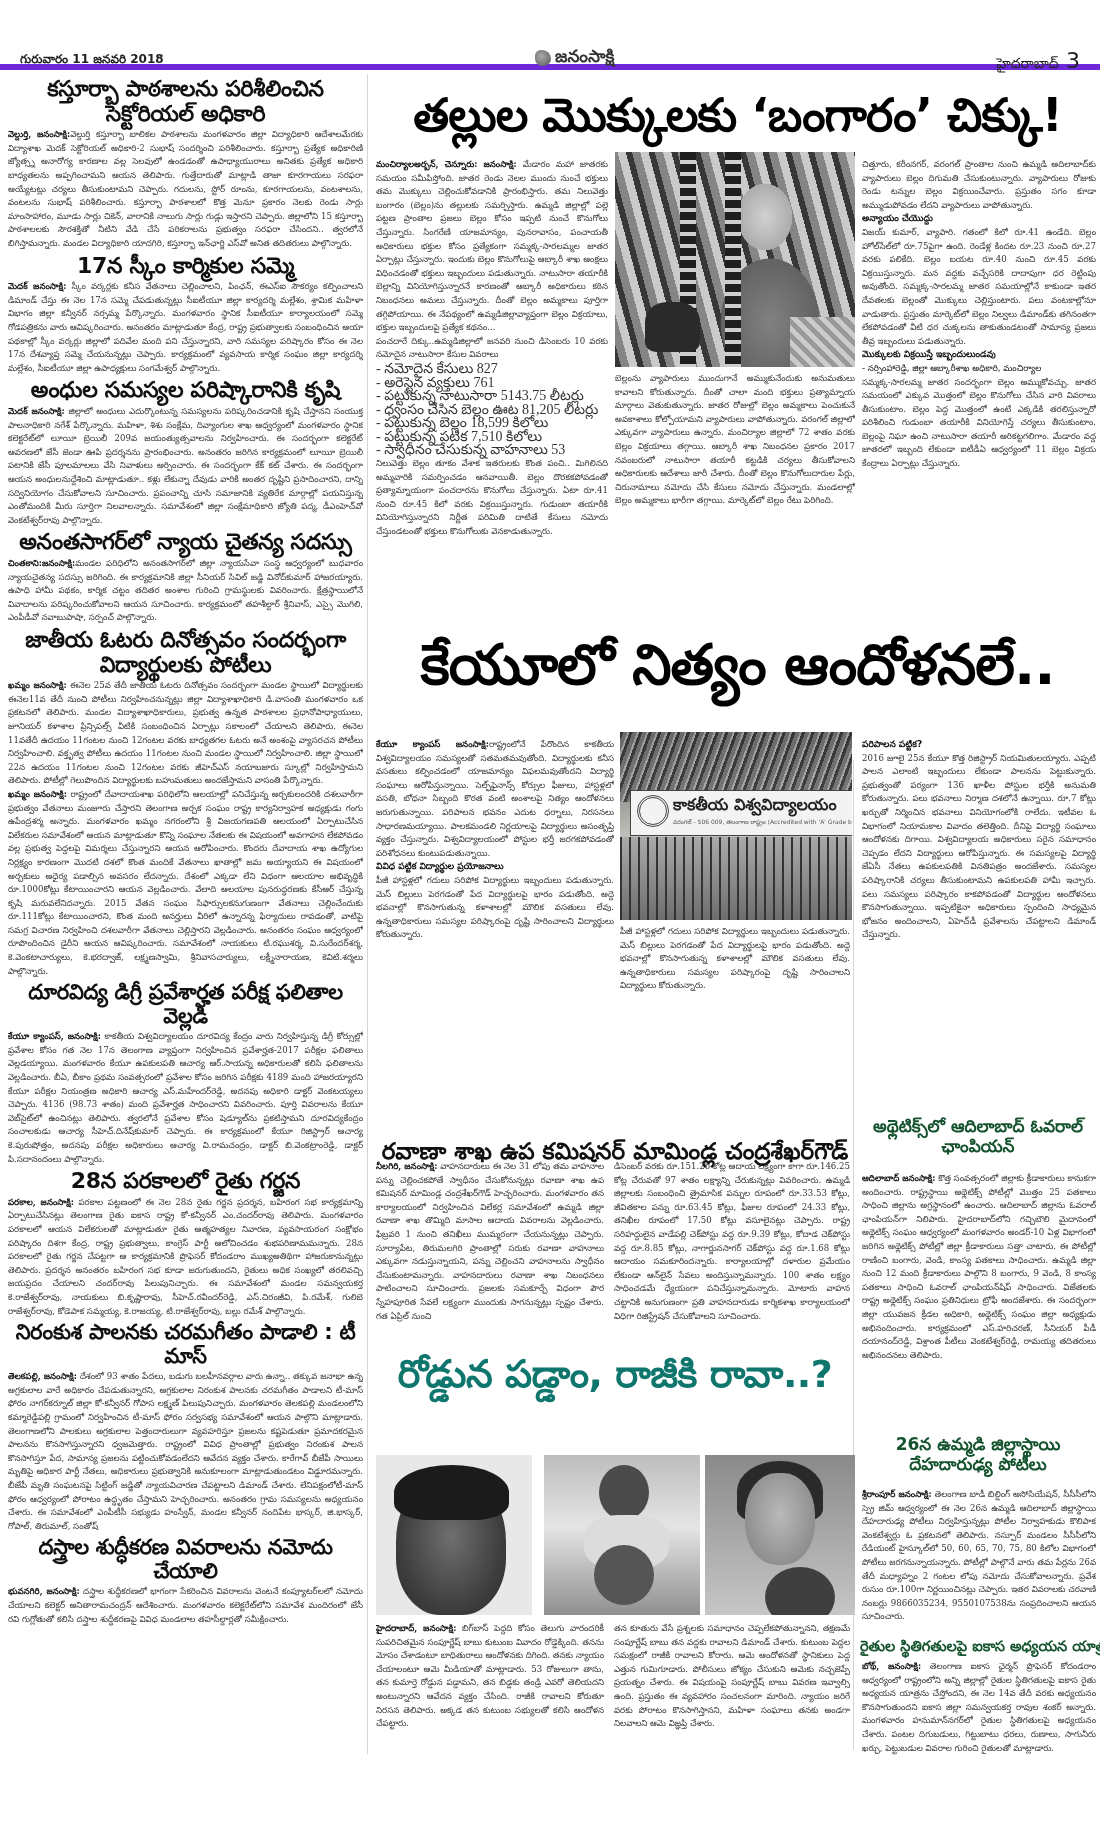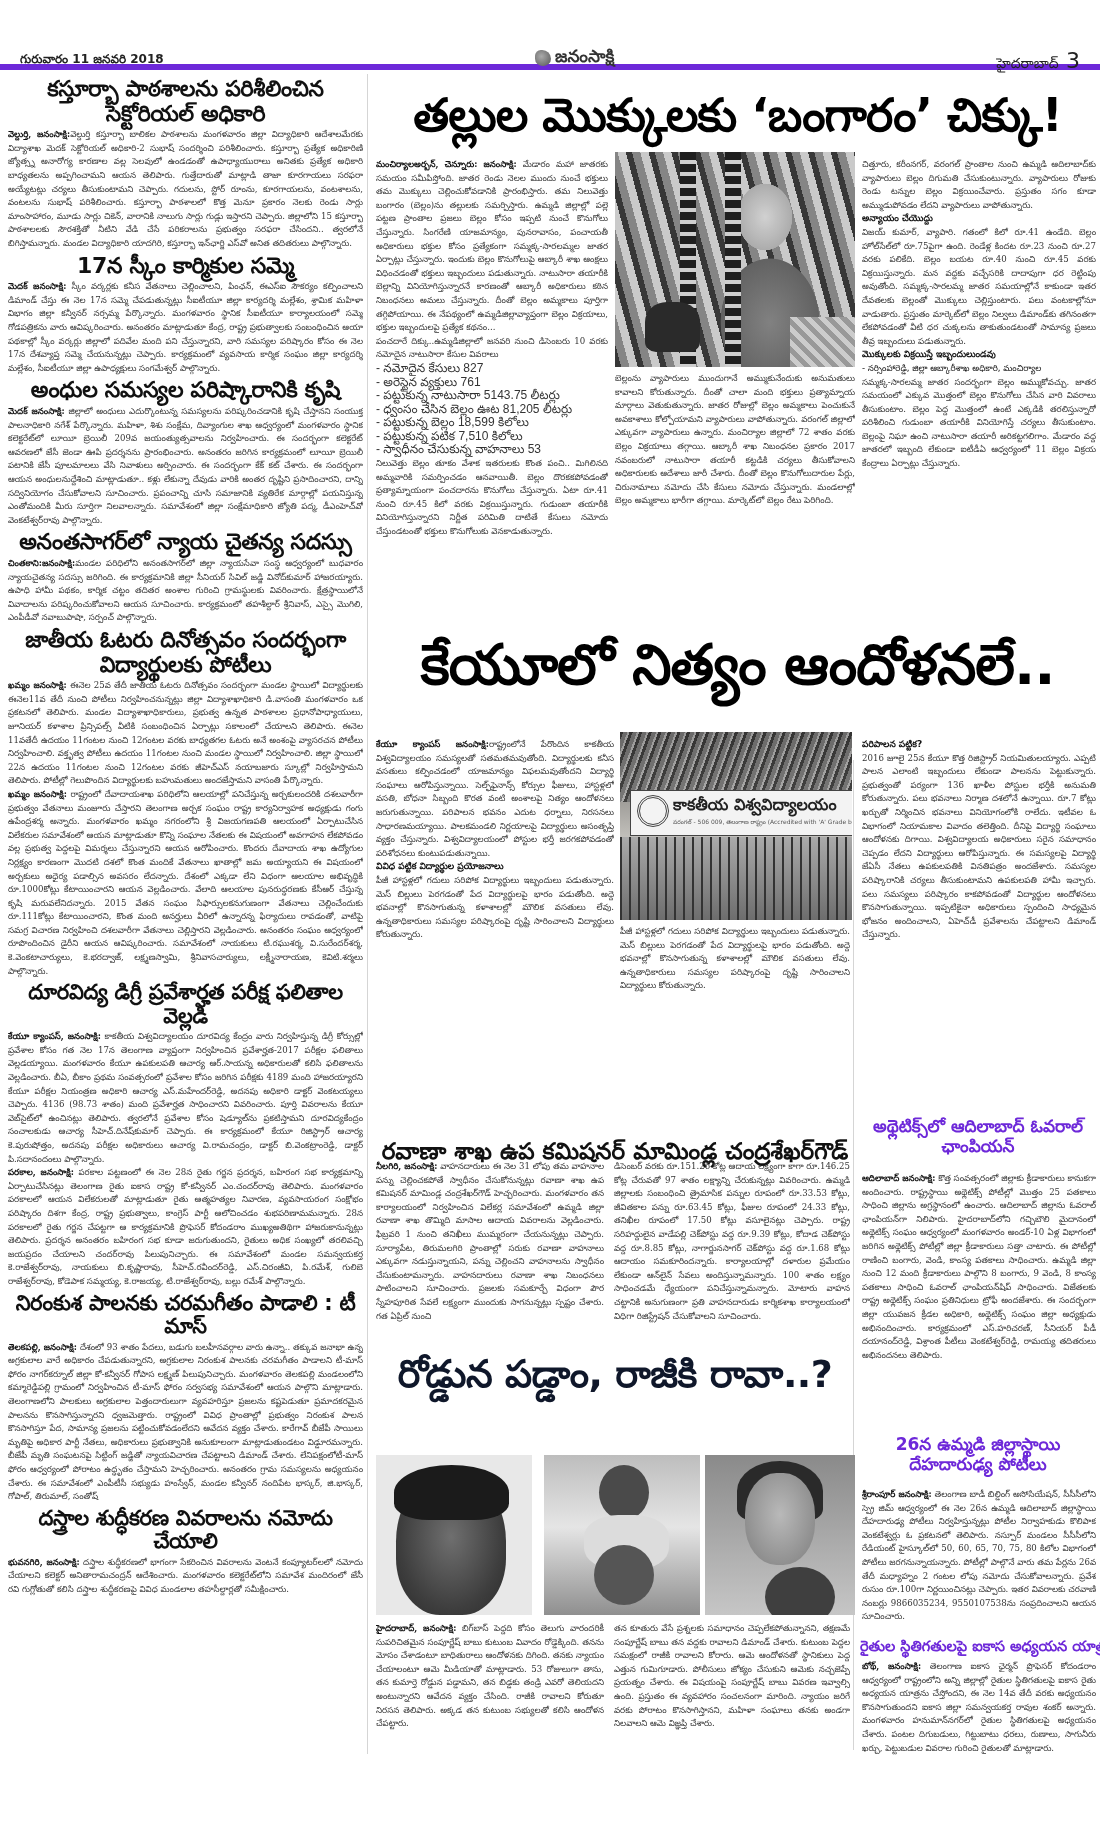--- a/index.html
+++ b/index.html
@@ -17,28 +17,28 @@
   .rightrule { position: absolute; left: 853px; top: 760px; width: 1px; height: 990px; background: #d5d5d5; }
 
   .story h2 { font-family: "DejaVu Sans", sans-serif; font-weight: bold; text-align: center; color: #111; line-height: 1.12; letter-spacing: -0.3px; }
   .story p { font-family: "DejaVu Serif", serif; font-size: 8.6px; line-height: 13.6px; text-align: justify; color: #333; }
   .story p .dl { font-weight: bold; color: #111; }
   .left h2 { font-size: 22px; margin: 3px 0 2px; }
   .left h2.small { font-size: 21px; text-align: center; }
 
   .hl-main { position: absolute; left: 380px; top: 88px; width: 715px; text-align: center; font-size: 46px; font-weight: bold; letter-spacing: -1px; color: #000; white-space: nowrap; }
   .hl-ku { position: absolute; left: 380px; top: 632px; width: 715px; text-align: center; font-size: 56px; font-weight: bold; letter-spacing: -1px; color: #000; white-space: nowrap; }
-  .hl-road { position: absolute; left: 380px; top: 1352px; width: 470px; text-align: center; font-size: 38px; font-weight: bold; letter-spacing: -0.5px; color: #0f172a; white-space: nowrap; }
+  .hl-road { position: absolute; left: 380px; top: 1352px; width: 470px; text-align: center; font-size: 38px; font-weight: bold; letter-spacing: -0.5px; color: #0f766e; white-space: nowrap; }
   .hl-transport { position: absolute; left: 380px; top: 1118px; width: 470px; text-align: center; font-size: 23px; font-weight: bold; color: #111; white-space: nowrap; margin-top: 20px; }
 
   .txtcol { position: absolute; overflow: hidden; }
   .txtcol p { font-family: "DejaVu Serif", serif; font-size: 8.6px; line-height: 13.6px; text-align: justify; color: #333; }
   .txtcol p .dl { font-weight: bold; color: #111; }
   .txtcol ul { list-style: none; }
-  .txtcol li { font-family: Liberation Sans, sans-serif; font-size: 12px; line-height: 13.6px; color: #333; }
+  .txtcol li { font-family: Liberation Serif, serif; font-size: 14px; line-height: 13.6px; color: #333; }
   .txtcol .sub { font-family: "DejaVu Sans", sans-serif; font-weight: bold; font-size: 9px; line-height: 13.6px; color: #111; }
 
   .photo { position: absolute; overflow: hidden; }
   .photo-girl { left: 615px; top: 152px; width: 240px; height: 215px; background:
       radial-gradient(ellipse 45px 55px at 150px 65px, #d9d0c6 0%, #b8aa9b 60%, transparent 61%),
       radial-gradient(ellipse 70px 90px at 155px 170px, #8f7f70 0%, #6d6052 70%, transparent 71%),
       repeating-linear-gradient(75deg, #3a3633 0 6px, #8a847e 6px 14px, #cfc9c2 14px 22px),
       #777; filter: grayscale(1); }
   .photo-girl .chain { position: absolute; left: 65px; top: 0; width: 16px; height: 215px; background: repeating-linear-gradient(180deg, #1f1f1f 0 8px, #cfcfcf 8px 12px); }
   .photo-girl .chain2 { left: 110px; }
@@ -58,21 +58,21 @@
   .photo-man .hair { position: absolute; left: 18px; top: 10px; width: 115px; height: 55px; border-radius: 50% 50% 30% 30%; background: #1b1b1b; }
   .photo-mid { left: 544px; top: 1455px; width: 156px; height: 160px; background: linear-gradient(180deg, #bdbdbd 0%, #e5e5e5 45%, #8f8f8f 100%); }
   .photo-mid .p1 { position: absolute; left: 55px; top: 10px; width: 50px; height: 55px; border-radius: 50%; background: #4a4a4a; }
   .photo-mid .p2 { position: absolute; left: 40px; top: 60px; width: 85px; height: 55px; border-radius: 40%; background: #dcdcdc; }
   .photo-mid .p3 { position: absolute; left: 50px; top: 90px; width: 60px; height: 60px; border-radius: 50%; background: #555; }
   .photo-woman { left: 705px; top: 1455px; width: 150px; height: 160px; background: linear-gradient(180deg, #8a8a8a 0%, #c6c6c6 100%); }
   .photo-woman .face { position: absolute; left: 40px; top: 18px; width: 70px; height: 92px; border-radius: 45%; background: radial-gradient(ellipse at 50% 45%, #b9b9b9, #7e7e7e); }
   .photo-woman .hairw { position: absolute; left: 32px; top: 6px; width: 86px; height: 60px; border-radius: 50% 50% 20% 20%; background: #2a2a2a; }
   .photo-woman .child { position: absolute; left: 60px; top: 112px; width: 70px; height: 60px; border-radius: 50%; background: #3f3f3f; }
 
-  .sidehead { position: absolute; left: 860px; width: 236px; text-align: center; font-weight: bold; color: #6d28d9; line-height: 1.18; }
+  .sidehead { position: absolute; left: 860px; width: 236px; text-align: center; font-weight: bold; color: #14532d; line-height: 1.18; }
 </style>
 </head>
 <body>
 
 <header class="masthead">
   <div class="mh-date">గురువారం 11 జనవరి 2018</div>
   <div class="mh-logo">
     <span class="logo-mark"></span>
     <span>జనంసాక్షి</span>
   </div>
@@ -107,20 +107,21 @@
     <p><span class="dl">ఖమ్మం జనంసాక్షి:</span> <span>ఈనెల 25వ తేదీ జాతీయ ఓటరు దినోత్సవం సందర్భంగా మండల స్థాయిలో విద్యార్థులకు ఈనెల11వ తేదీ నుంచి పోటీలు నిర్వహించనున్నట్లు జిల్లా విద్యాశాఖాధికారి డి.వాసంతి మంగళవారం ఒక ప్రకటనలో తెలిపారు. మండల విద్యాశాఖాధికారులు, ప్రభుత్వ ఉన్నత పాఠశాలల ప్రధానోపాధ్యాయులు, జూనియర్ కళాశాల ప్రిన్సిపల్స్ వీటికి సంబంధించిన ఏర్పాట్లు సకాలంలో చేయాలని తెలిపారు. ఈనెల 11వతేదీ ఉదయం 11గంటల నుంచి 12గంటల వరకు బాధ్యతగల ఓటరు అనే అంశంపై వ్యాసరచన పోటీలు నిర్వహించాలి. వక్తృత్వ పోటీలు ఉదయం 11గంటల నుంచి మండల స్థాయిలో నిర్వహించాలి. జిల్లా స్థాయిలో 22న ఉదయం 11గంటల నుంచి 12గంటల వరకు జీహెచ్ఎస్ నయాబజారు స్కూల్లో నిర్వహిస్తామని తెలిపారు. పోటీల్లో గెలుపొందిన విద్యార్థులకు బహుమతులు అందజేస్తామని వాసంతి పేర్కొన్నారు.</span></p>
   </article>
   <article class="story left">
     <p><span class="dl">ఖమ్మం జనంసాక్షి:</span> <span>రాష్ట్రంలో దేవాదాయశాఖ పరిధిలోని ఆలయాల్లో పనిచేస్తున్న అర్చకులందరికి దశలవారీగా ప్రభుత్వం వేతనాలు మంజూరు చేస్తారని తెలంగాణ అర్చక సంఘం రాష్ట్ర కార్యనిర్వాహక అధ్యక్షుడు గంగు ఉపేంద్రశర్మ అన్నారు. మంగళవారం ఖమ్మం నగరంలోని శ్రీ విజయగణపతి ఆలయంలో ఏర్పాటుచేసిన విలేకరుల సమావేశంలో ఆయన మాట్లాడుతూ కొన్ని సంఘాల నేతలకు ఈ విషయంలో అవగాహన లేకపోవడం వల్ల ప్రభుత్వ పెద్దలపై విమర్శలు చేస్తున్నారని ఆయన ఆరోపించారు. కొందరు దేవాదాయ శాఖ ఉద్యోగుల నిర్లక్ష్యం కారణంగా మొదటి దశలో కొంత మందికే వేతనాలు ఖాతాల్లో జమ అయ్యాయని ఈ విషయంలో అర్చకులు అధైర్య పడాల్సిన అవసరం లేదన్నారు. దేశంలో ఎక్కడా లేని విధంగా ఆలయాల అభివృద్ధికి రూ.1000కోట్లు కేటాయించారని ఆయన వెల్లడించారు. వేలాది ఆలయాల పునరుద్ధరణకు కేసీఆర్ చేస్తున్న కృషి మరువలేనిదన్నారు. 2015 వేతన సంఘం సిఫార్సులకనుగుణంగా వేతనాలు చెల్లించేందుకు రూ.111కోట్లు కేటాయించారని, కొంత మంది అనర్హులు వీరిలో ఉన్నారన్న ఫిర్యాదులు రావడంతో, వాటిపై సమగ్ర విచారణ నిర్వహించి దశలవారీగా వేతనాలు చెల్లిస్తారని వెల్లడించారు. అనంతరం సంఘం ఆధ్వర్యంలో రూపొందించిన డైరీని ఆయన ఆవిష్కరించారు. సమావేశంలో నాయకులు టి.రఘుశర్మ, వి.సురేందర్‌శర్మ, కె.వెంకటాచార్యులు, కె.భరద్వాజ్, లక్ష్మణస్వామి, శ్రీనివాసచార్యులు, లక్ష్మీనారాయణ, కెవిటి.శర్మలు పాల్గొన్నారు.</span></p>
   </article>
   <article class="story left">
     <h2 class="small">దూరవిద్య డిగ్రీ ప్రవేశార్హత పరీక్ష ఫలితాల వెల్లడి</h2>
     <p><span class="dl">కేయూ క్యాంపస్, జనంసాక్షి:</span> <span>కాకతీయ విశ్వవిద్యాలయం దూరవిద్య కేంద్రం వారు నిర్వహిస్తున్న డిగ్రీ కోర్సుల్లో ప్రవేశాల కోసం గత నెల 17న తెలంగాణ వ్యాప్తంగా నిర్వహించిన ప్రవేశార్హత-2017 పరీక్షల ఫలితాలు వెల్లడయ్యాయి. మంగళవారం కేయూ ఉపకులపతి ఆచార్య ఆర్.సాయన్న అధికారులతో కలిసి ఫలితాలను వెల్లడించారు. బీఏ, బీకాం ప్రథమ సంవత్సరంలో ప్రవేశాల కోసం జరిగిన పరీక్షకు 4189 మంది హాజరయ్యారని కేయూ పరీక్షల నియంత్రణ అధికారి ఆచార్య ఎస్.మహేందర్‌రెడ్డి, అదనపు అధికారి డాక్టర్ వెంకటయ్యలు చెప్పారు. 4136 (98.73 శాతం) మంది ప్రవేశార్హత సాధించారని వివరించారు. పూర్తి వివరాలను కేయూ వెబ్‌సైట్‌లో ఉంచినట్లు తెలిపారు. త్వరలోనే ప్రవేశాల కోసం షెడ్యూల్‌ను ప్రకటిస్తామని దూరవిద్యకేంద్రం సంచాలకుడు ఆచార్య సీహెచ్.దినేష్‌కుమార్ చెప్పారు. ఈ కార్యక్రమంలో కేయూ రిజిస్ట్రార్ ఆచార్య కె.పురుషోత్తం, అదనపు పరీక్షల అధికారులు ఆచార్య వి.రామచంద్రం, డాక్టర్ బి.వెంకట్రాంరెడ్డి, డాక్టర్ పి.సదానందంలు పాల్గొన్నారు.</span></p>
   </article>
   <article class="story left">
+    <h2>28న పరకాలలో రైతు గర్జన</h2>
     <p><span class="dl">పరకాల, జనంసాక్షి:</span> <span>పరకాల పట్టణంలో ఈ నెల 28న రైతు గర్జన ప్రదర్శన, బహిరంగ సభ కార్యక్రమాన్ని ఏర్పాటుచేసినట్లు తెలంగాణ రైతు ఐకాస రాష్ట్ర కో-కన్వీనర్ ఎం.చందర్‌రావు తెలిపారు. మంగళవారం పరకాలలో ఆయన విలేకరులతో మాట్లాడుతూ రైతు ఆత్మహత్యల నివారణ, వ్యవసాయరంగ సంక్షోభం పరిష్కారం దిశగా కేంద్ర, రాష్ట్ర ప్రభుత్వాలు, కాంగ్రెస్ పార్టీ ఆలోచించడం శుభపరిణామమన్నారు. 28న పరకాలలో రైతు గర్జన చేపట్టగా ఆ కార్యక్రమానికి ప్రొఫెసర్ కోదండరాం ముఖ్యఅతిథిగా హాజరుకానున్నట్లు తెలిపారు. ప్రదర్శన అనంతరం బహిరంగ సభ కూడా జరుగుతుందని, రైతులు అధిక సంఖ్యలో తరలివచ్చి జయప్రదం చేయాలని చందర్‌రావు పిలుపునిచ్చారు. ఈ సమావేశంలో మండల సమన్వయకర్త కె.రాజేశ్వర్‌రావు, నాయకులు బి.కృష్ణారావు, సీహెచ్.రవీందర్‌రెడ్డి, ఎస్.చిరంజీవి, పి.రమేశ్, గులిబె రాజేశ్వర్‌రావు, కోడెపాక సమ్మయ్య, కె.రాజయ్య, టి.రాజేశ్వర్‌రావు, బల్లు రమేశ్ పాల్గొన్నారు.</span></p>
   </article>
   <article class="story left">
     <h2 class="small">నిరంకుశ పాలనకు చరమగీతం పాడాలి : టీ మాస్</h2>
     <p><span class="dl">తెలకపల్లి, జనంసాక్షి:</span> <span>దేశంలో 93 శాతం పేదలు, బడుగు బలహీనవర్గాల వారు ఉన్నా.. తక్కువ జనాభా ఉన్న అగ్రకులాల వారే అధికారం చేపడుతున్నారని, అగ్రకులాల నిరంకుశ పాలనకు చరమగీతం పాడాలని టీ-మాస్ ఫోరం నాగర్‌కర్నూల్ జిల్లా కో-కన్వీనర్ గోపాస లక్ష్మణ్ పిలుపునిచ్చారు. మంగళవారం తెలకపల్లి మండలంలోని కమ్మారెడ్డిపల్లి గ్రామంలో నిర్వహించిన టీ-మాస్ ఫోరం సర్వసభ్య సమావేశంలో ఆయన పాల్గొని మాట్లాడారు. తెలంగాణలోని పాలకులు అగ్రకులాల పెత్తందారులుగా వ్యవహరిస్తూ ప్రజలను కష్టపెడుతూ ప్రమాదకరమైన పాలనను కొనసాగిస్తున్నారని ధ్వజమెత్తారు. రాష్ట్రంలో వివిధ ప్రాంతాల్లో ప్రభుత్వం నిరంకుశ పాలన కొనసాగిస్తూ పేద, సామాన్య ప్రజలను పట్టించుకోవడంలేదని ఆవేదన వ్యక్తం చేశారు. కారేగావ్ బీజేపీ సాయిలు మృతిపై అధికార పార్టీ నేతలు, అధికారులు ప్రభుత్వానికి అనుకూలంగా మాట్లాడుతుండటం విడ్డూరమన్నారు. బీజేపీ మృతి సంఘటనపై సిట్టింగ్ జడ్జితో న్యాయవిచారణ చేపట్టాలని డిమాండ్ చేశారు. లేనిపక్షంలోటీ-మాస్ ఫోరం ఆధ్వర్యంలో పోరాటం ఉద్ధృతం చేస్తామని హెచ్చరించారు. అనంతరం గ్రామ సమస్యలను అధ్యయనం చేశారు. ఈ సమావేశంలో ఎంపీటీసీ సభ్యుడు హంస్వేన్, మండల కన్వీనర్ నందిపేట భాస్కర్, జి.భాస్కర్, గోపాల్, తిరుమాల్, సంతోష్</span></p>
   </article>
   <article class="story left">
     <h2 class="small">దస్త్రాల శుద్ధీకరణ వివరాలను నమోదు చేయాలి</h2>
     <p><span class="dl">భువనగిరి, జనంసాక్షి:</span> <span>దస్త్రాల శుద్ధీకరణలో భాగంగా సేకరించిన వివరాలను వెంటనే కంప్యూటర్‌లలో నమోదు చేయాలని కలెక్టర్ అనితారామచంద్రన్ ఆదేశించారు. మంగళవారం కలెక్టరేట్‌లోని సమావేశ మందిరంలో జేసీ రవి గుగ్లోతుతో కలిసి దస్త్రాల శుద్ధీకరణపై వివిధ మండలాల తహసీల్దార్లతో సమీక్షించారు.</span></p>
   </article>

